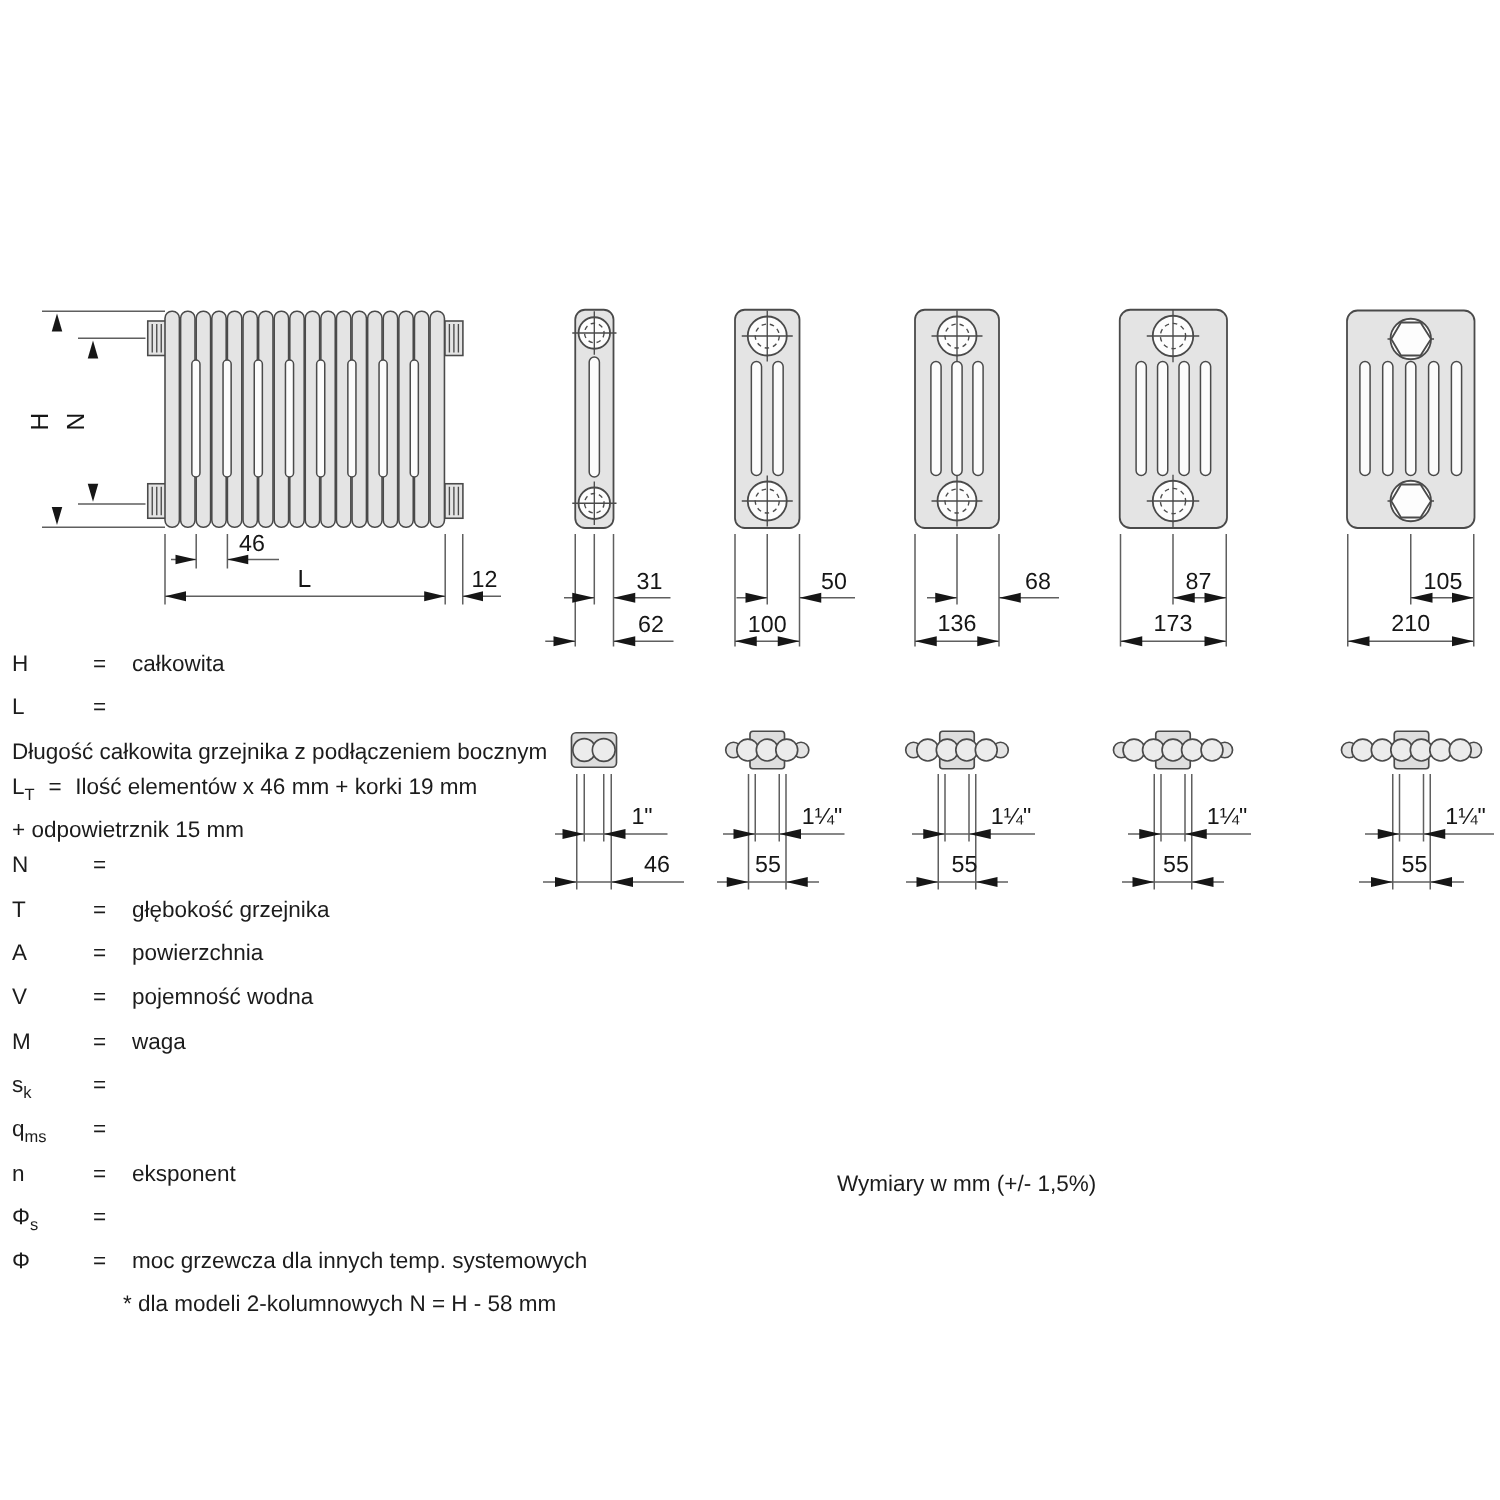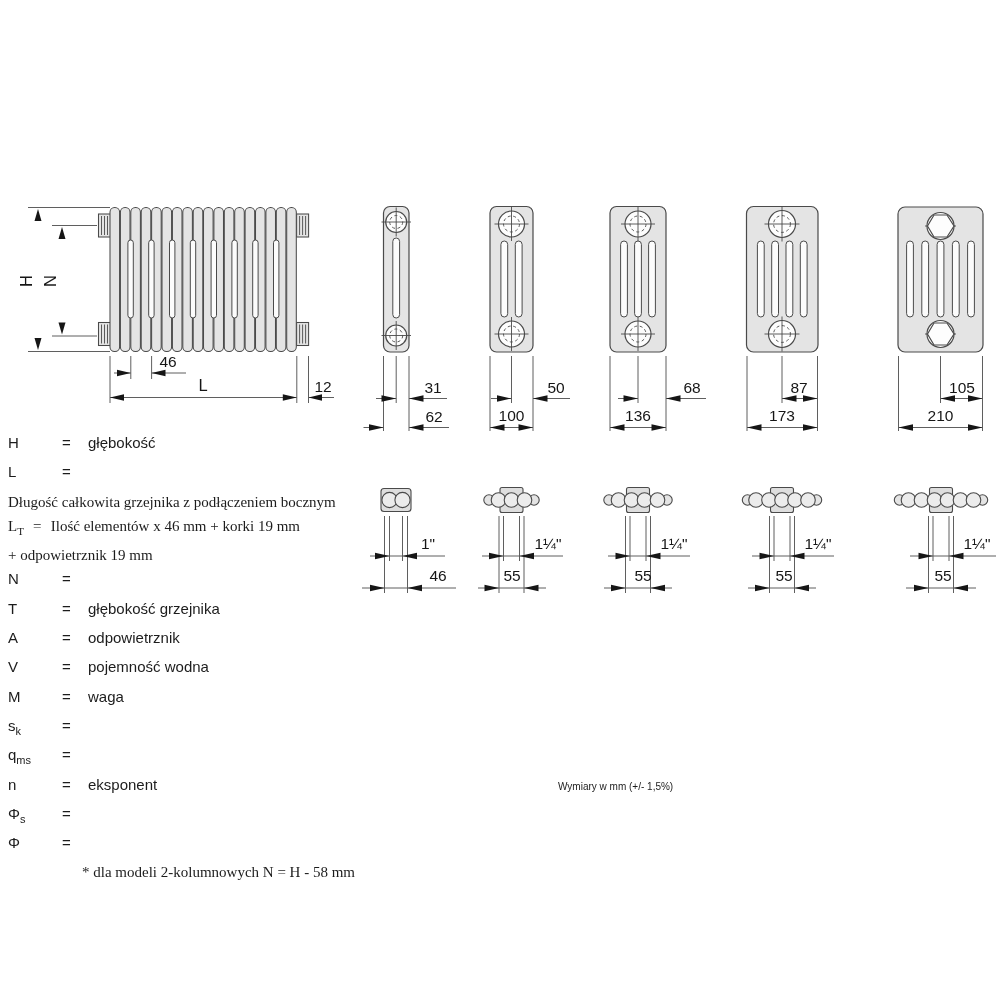--- a/index.html
+++ b/index.html
@@ -20,25 +20,25 @@
   .arr{fill:#161616;stroke:none;}
   .dim{font-size:15.5px;fill:#161616;text-anchor:middle;}
   .dimL{font-size:16.5px;}
   
   .legend{position:absolute;left:8px;top:431px;width:540px;font-size:15px;line-height:23.3px;color:#1c1c1c;}
   .lrow{display:flex;}
   .lrow .sym{width:54px;flex:none;}
   .lrow .eq{width:26px;flex:none;}
   .lrow .def{white-space:nowrap;}
   .lrow.inline{display:block;}
-  .lrow.inline .sym,.lrow.inline .eq,.lrow.inline .def{display:inline;width:auto;font-family:Liberation Serif, serif;}
+  .lrow.inline .sym,.lrow.inline .eq,.lrow.inline .def{display:inline;width:auto;}
   .lrow.inline .eq{margin:0 5px;}
   .lrow.indent .def{margin-left:74px;margin-top:41px;}
   sub{font-size:11px;}
-  .footnote{position:absolute;left:558px;top:781px;font-size:10px;color:#1c1c1c;white-space:nowrap;}
+  .footnote{position:absolute;left:558px;top:781px;font-size:15px;color:#1c1c1c;white-space:nowrap;}
 </style>
 </head>
 <body>
 
 <div class="page">
 <svg width="1000" height="1000" viewBox="0 0 1000 1000">
 
   <g>
 
     <g>
@@ -340,50 +340,50 @@
       <polygon class="arr" points="953.5,588 968,584.7 968,591.3"></polygon>
       <text class="dim" x="943" y="581">55</text>
     </g>
   </g>
 </svg>
 
 <div class="legend">
   <div class="lrow">
     <span class="sym"><span>H</span><sub></sub></span>
     <span class="eq">=</span>
-    <span class="def">głębokość</span>
+    <span class="def">całkowita</span>
   </div>
   <div class="lrow">
     <span class="sym"><span>L</span><sub></sub></span>
     <span class="eq">=</span>
   </div>
   <div class="lrow inline">
     <span class="def">Długość całkowita grzejnika z podłączeniem bocznym</span>
   </div>
   <div class="lrow inline">
     <span class="sym"><span>L</span><sub>T</sub></span>
     <span class="eq">=</span>
     <span class="def">Ilość elementów x 46 mm + korki 19 mm</span>
   </div>
   <div class="lrow inline">
-    <span class="def">+ odpowietrznik 19 mm</span>
+    <span class="def">+ odpowietrznik 15 mm</span>
   </div>
   <div class="lrow">
     <span class="sym"><span>N</span><sub></sub></span>
     <span class="eq">=</span>
   </div>
   <div class="lrow">
     <span class="sym"><span>T</span><sub></sub></span>
     <span class="eq">=</span>
     <span class="def">głębokość grzejnika</span>
   </div>
   <div class="lrow">
     <span class="sym"><span>A</span><sub></sub></span>
     <span class="eq">=</span>
-    <span class="def">odpowietrznik</span>
+    <span class="def">powierzchnia</span>
   </div>
   <div class="lrow">
     <span class="sym"><span>V</span><sub></sub></span>
     <span class="eq">=</span>
     <span class="def">pojemność wodna</span>
   </div>
   <div class="lrow">
     <span class="sym"><span>M</span><sub></sub></span>
     <span class="eq">=</span>
     <span class="def">waga</span>
@@ -401,20 +401,21 @@
     <span class="eq">=</span>
     <span class="def">eksponent</span>
   </div>
   <div class="lrow">
     <span class="sym"><span>Φ</span><sub>s</sub></span>
     <span class="eq">=</span>
   </div>
   <div class="lrow">
     <span class="sym"><span>Φ</span><sub></sub></span>
     <span class="eq">=</span>
+    <span class="def">moc grzewcza dla innych temp. systemowych</span>
   </div>
   <div class="lrow inline indent">
     <span class="def">* dla modeli 2-kolumnowych N = H - 58 mm</span>
   </div>
 </div>
 
 <div class="footnote">Wymiary w mm (+/- 1,5%)</div>
 </div>
 
 </body></html>

